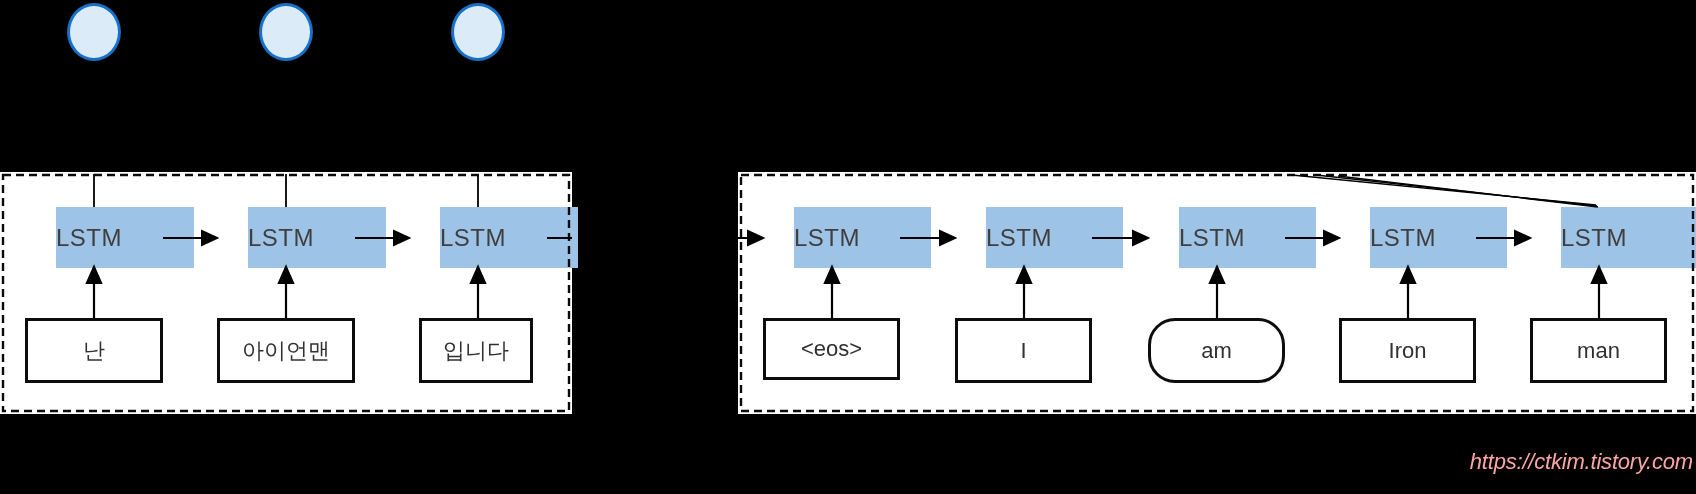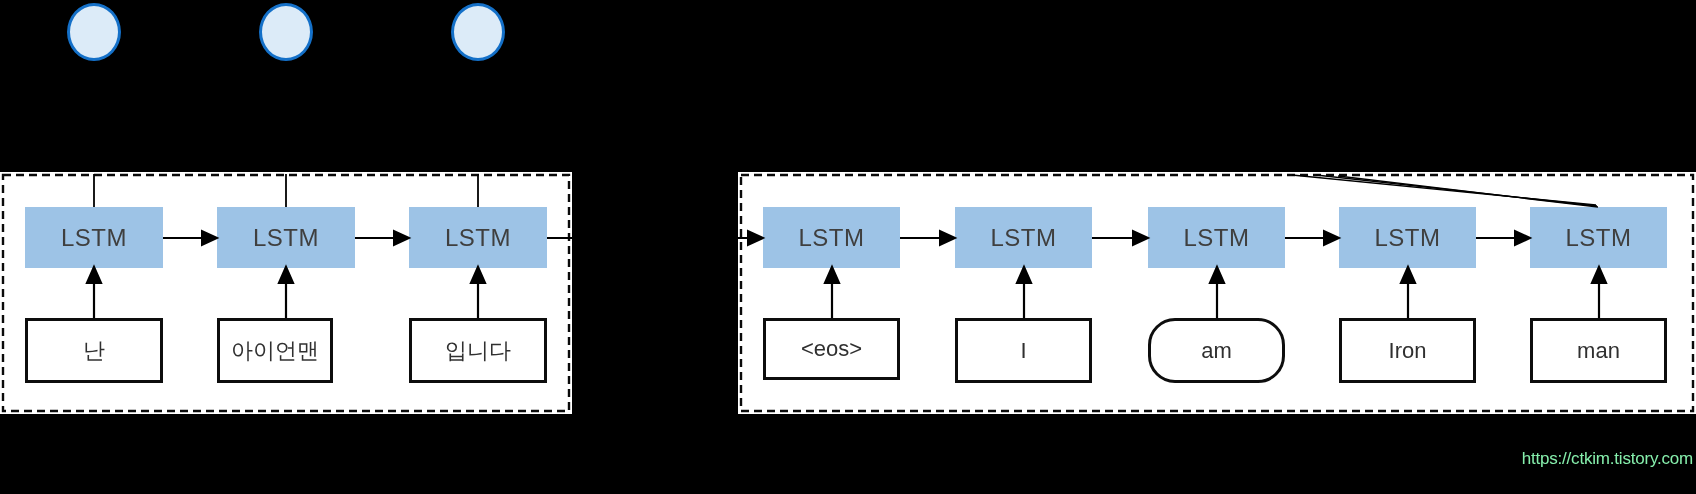--- a/index.html
+++ b/index.html
@@ -32,24 +32,24 @@
     position: absolute;
     background: #ffffff;
   }
 
   
   .lstm-box {
     position: absolute;
     background: #9dc3e6;
     display: flex;
     align-items: center;
-    justify-content: center;
     font-size: 24px;
     letter-spacing: 0.5px;
     color: #3f3f3f;
+    margin-left: 31px;
   }
 
   
   .word-box {
     position: absolute;
     background: #ffffff;
     border: 3px solid #0d0d0d;
     box-sizing: border-box;
     display: flex;
     align-items: center;
@@ -62,23 +62,24 @@
     position: absolute;
     left: 0;
     top: 0;
     pointer-events: none;
   }
 
   .watermark {
     position: absolute;
     right: 3px;
     top: 449px;
-    color: #86efac;
-    font-size: 17px;
+    color: #fca5a5;
+    font-size: 22px;
     letter-spacing: -0.2px;
+    font-style: italic;
   }
 </style>
 </head>
 <body>
 
 <div class="canvas">
 
   <div class="state-circle" style="left:67px; top:3px;"></div>
   <div class="state-circle" style="left:259px; top:3px;"></div>
   <div class="state-circle" style="left:451px; top:3px;"></div>
@@ -93,24 +94,24 @@
   <div class="lstm-box" style="left:217px; top:207px; width:138px; height:61px;">
     <span>LSTM</span>
   </div>
   <div class="lstm-box" style="left:409px; top:207px; width:138px; height:61px;">
     <span>LSTM</span>
   </div>
 
   <div class="word-box" style="left:25px;  top:318px; width:138px; height:65px;">
     <span>난</span>
   </div>
-  <div class="word-box" style="left:217px; top:318px; width:116px; height:65px;">
+  <div class="word-box" style="left:217px; top:318px; width:138px; height:65px;">
     <span>아이언맨</span>
   </div>
-  <div class="word-box" style="left:409px; top:318px; width:138px; height:65px;text-align:center;">
+  <div class="word-box" style="left:419px; top:318px; width:114px; height:65px;text-align:center;">
     <span>입니다</span>
   </div>
 
   <div class="lstm-box" style="left:763px;  top:207px; width:137px; height:61px;">
     <span>LSTM</span>
   </div>
   <div class="lstm-box" style="left:955px;  top:207px; width:137px; height:61px;">
     <span>LSTM</span>
   </div>
   <div class="lstm-box" style="left:1148px; top:207px; width:137px; height:61px;">

